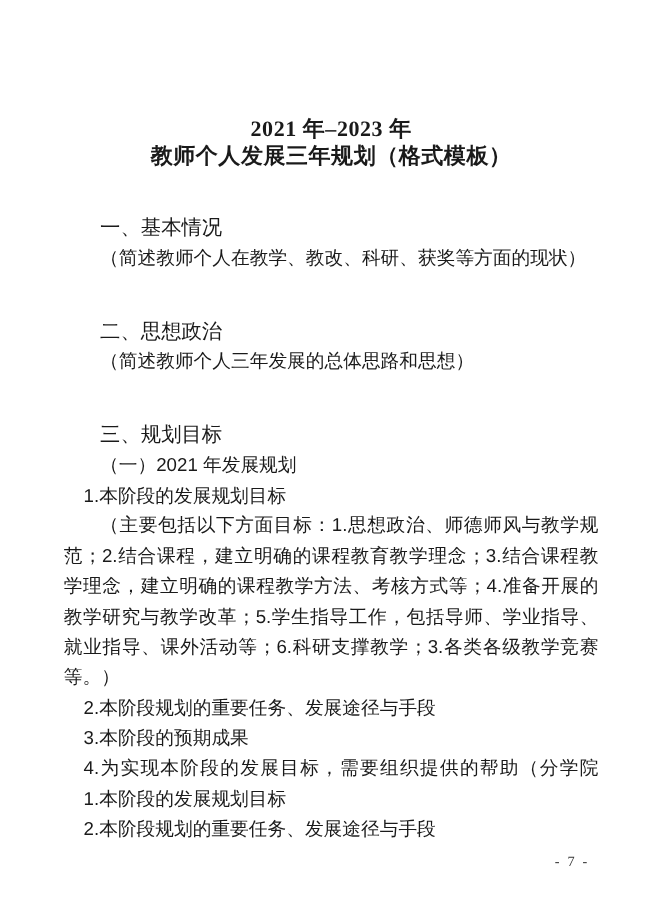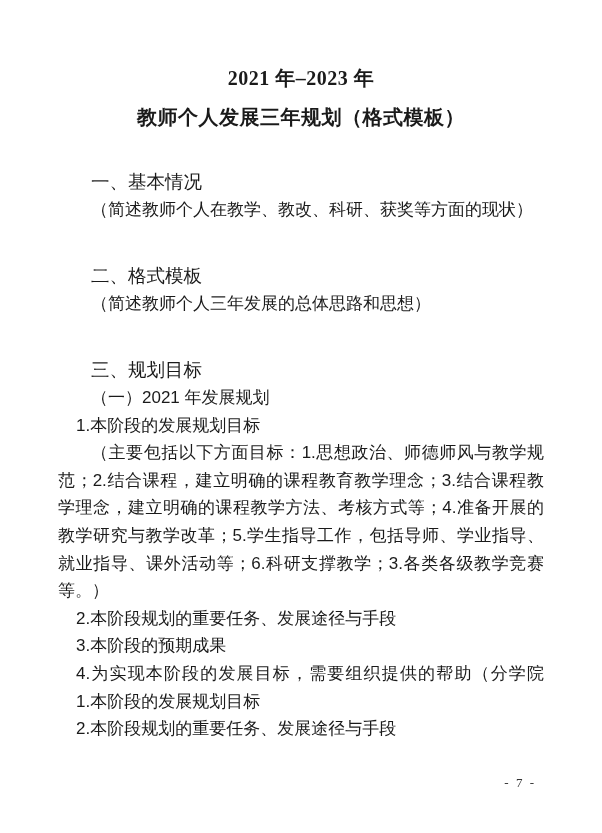--- a/index.html
+++ b/index.html
@@ -7,35 +7,34 @@
     padding: 0;
     background: #ffffff;
   }
   .page {
     position: relative;
     width: 602px;
     height: 833px;
     margin: 0 auto;
     background: #ffffff;
     box-sizing: border-box;
-    padding-top: 66px;
+    padding-top: 106px;
     overflow: hidden;
     color: #1a1a1a;
     font-family: "Liberation Serif", "DejaVu Serif", serif;
   }
   .doc-title {
     text-align: center;
     font-weight: bold;
     font-size: 20px;
     line-height: 24px;
     letter-spacing: 0.5px;
     font-family: "Liberation Serif", "DejaVu Serif", serif;
   }
   .doc-title.second {
-    margin-top: 15px;
   }
   .content {
     margin: 37px 58px 0 58px;
     width: 486px;
   }
   .line {
     font-size: 17px;
     line-height: 27.6px;
     height: 27.6px;
     overflow: hidden;
@@ -76,21 +75,21 @@
 <body>
 
 <div class="page">
 
   <div class="doc-title">2021 年–2023 年</div>
   <div class="doc-title second">教师个人发展三年规划（格式模板）</div>
 
   <div class="content">
     <div class="line h">一、基本情况</div>
     <div class="line p2">（简述教师个人在教学、教改、科研、获奖等方面的现状）</div>
-    <div class="line h">二、格式模板</div>
+    <div class="line h">二、思想政治</div>
     <div class="line p2">（简述教师个人三年发展的总体思路和思想）</div>
     <div class="line h">三、规划目标</div>
     <div class="line p2">（一）2021 年发展规划</div>
     <div class="line p1">1.本阶段的发展规划目标</div>
     <div class="line p2 fill">（主要包括以下方面目标：1.思想政治、师德师风与教学规</div>
     <div class="line cont fill">范；2.结合课程，建立明确的课程教育教学理念；3.结合课程教</div>
     <div class="line cont fill">学理念，建立明确的课程教学方法、考核方式等；4.准备开展的</div>
     <div class="line cont fill">教学研究与教学改革；5.学生指导工作，包括导师、学业指导、</div>
     <div class="line cont fill">就业指导、课外活动等；6.科研支撑教学；3.各类各级教学竞赛</div>
     <div class="line cont">等。）</div>

